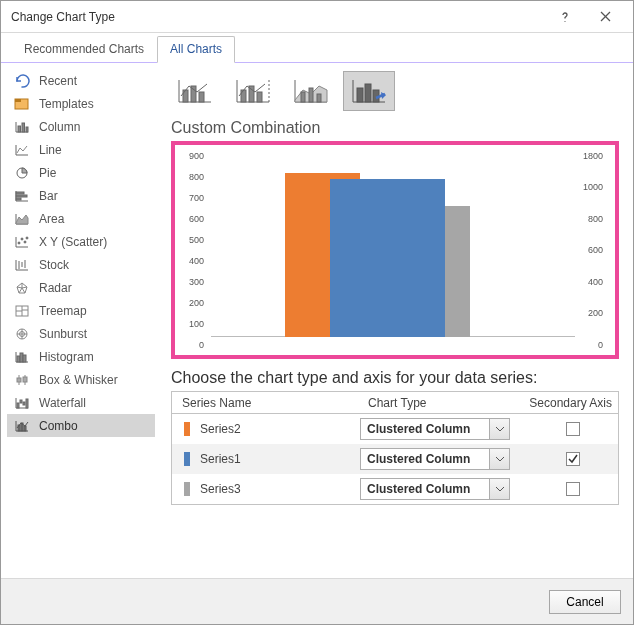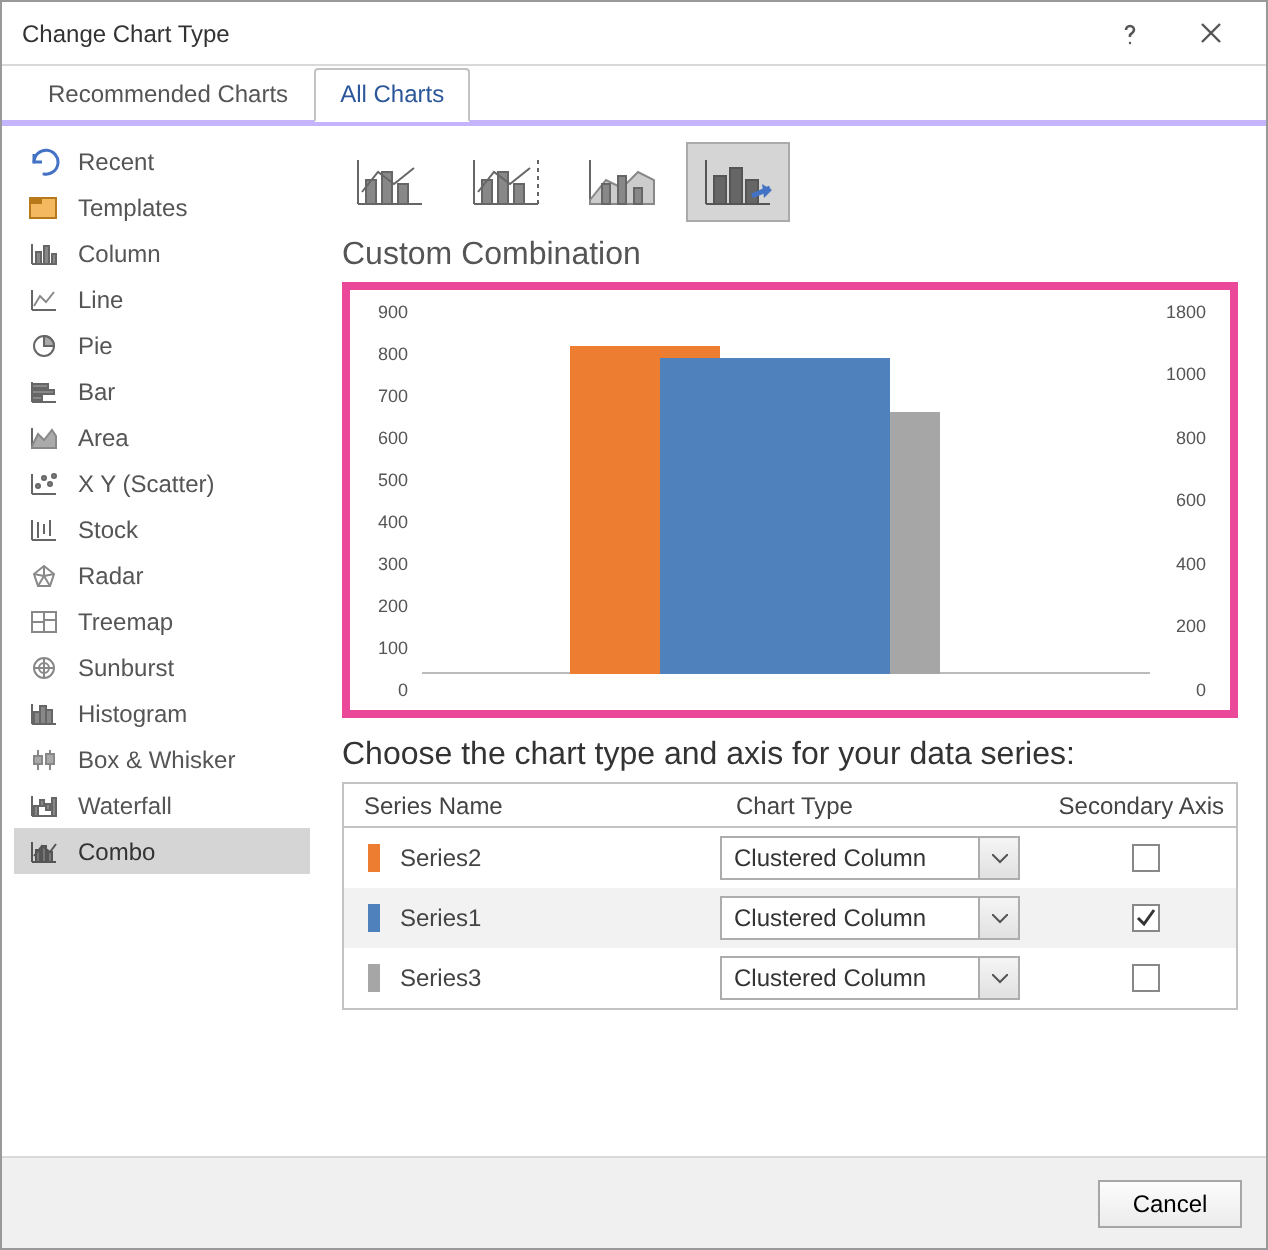--- a/index.html
+++ b/index.html
@@ -37,21 +37,21 @@
     justify-content: center;
     color: #555;
     cursor: pointer;
   }
   .titlebar .btn svg { stroke: #555; }
   .tabs {
     display: flex;
     align-items: flex-end;
     padding: 6px 10px 0 10px;
     background: #fff;
-    border-bottom: 3px solid #c4b5fd;
+    border-bottom: 1px solid #c4b5fd;
     height: 30px;
   }
   .tab {
     padding: 5px 12px 6px 12px;
     font-size: 12px;
     color: #555;
     border: 1px solid transparent;
     margin-bottom: -1px;
     cursor: pointer;
   }
@@ -168,20 +168,21 @@
     width: 6px;
     height: 14px;
     margin: 0 10px 0 6px;
   }
   .series-name { flex: 0 0 160px; color: #444; }
   .combo-select {
     flex: 1;
     max-width: 150px;
     display: flex;
     height: 22px;
+    font-weight: bold;
   }
   .combo-select .box {
     flex: 1;
     border: 1px solid #adadad;
     background: #fff;
     display: flex;
     align-items: center;
     padding: 0 6px;
     font-size: 12px;
     color: #333;

